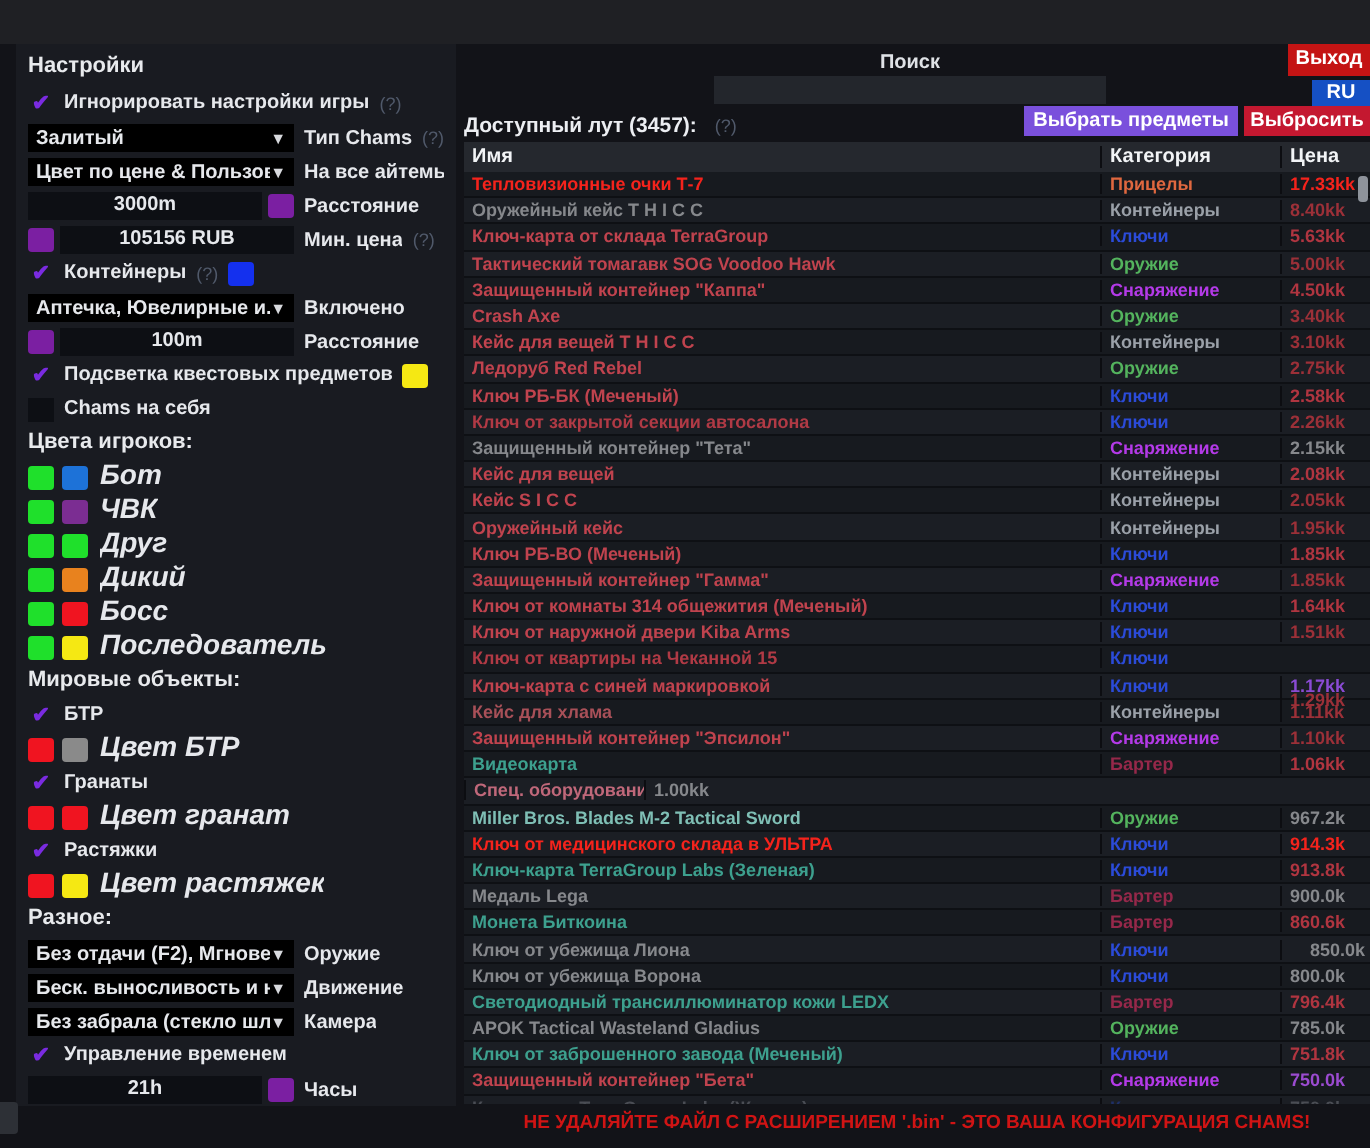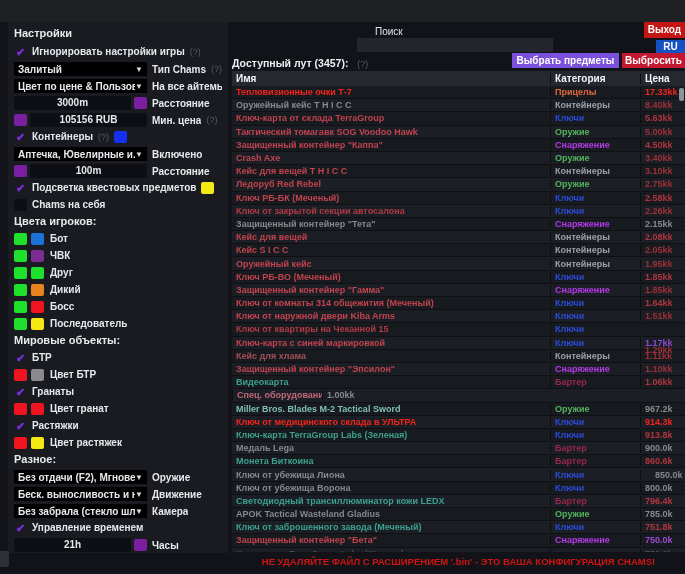--- a/index.html
+++ b/index.html
@@ -31,27 +31,27 @@
   .dropdown .dtext { overflow:hidden; white-space:nowrap; }
   .arrow { font-size:8px; color:#d8dade; flex:0 0 auto; }
   .inputbox { height:14px; background:#0d0f14; text-align:center; font-size:10px;
               font-weight:bold; color:#e6e8ec; line-height:14px; flex:1 1 auto; overflow:hidden; }
   .swatch { width:13px; height:12px; border-radius:2px; flex:0 0 13px; }
   .check { width:13px; height:12px; flex:0 0 13px; font-size:11px; line-height:12px; text-align:center; }
   .check.checked::before { content:"\2714"; color:#7a2be0; }
   .check.unchecked { background:#0d0f14; }
   .help { color:#50596a; font-weight:normal; font-size:9px; }
   .lbl { overflow:hidden; }
-  .color-row { display:flex; align-items:center; height:13px; margin-bottom:4px; gap:4px;
-               font-size:10px; font-weight:bold; color:#e6e8ec; }
+  .color-row { display:flex; align-items:flex-end; height:13px; margin-bottom:4px; gap:4px;
+               font-size:14px; font-weight:bold; color:#e6e8ec;font-style:italic; }
   .color-row .lbl { margin-left:2px; }
 
   
-  .search-label { position:absolute; left:375px; top:26px; width:196px; 
-                  font-size:10px; font-weight:normal; color:#dfe2e6; }
+  .search-label { position:absolute; left:357px; top:26px; width:196px; text-align:center;
+                  font-size:10px; font-weight:bold; color:#dfe2e6; }
   .search-input { position:absolute; left:357px; top:38px; width:196px; height:14px;
                   background:#23262c; border:none; color:#e6e8ec; font-size:10px; padding:0 4px;
                   font-family:"Liberation Sans",sans-serif; }
   .btn { position:absolute; color:#fff; font-size:10px; font-weight:bold; text-align:center;
          border:none; cursor:pointer; font-family:"Liberation Sans",sans-serif; }
   .exit-btn { left:644px; top:22px; width:41px; height:16px; background:#c41414; line-height:16px; }
   .lang-btn { left:656px; top:40px; width:29px; height:14px; background:#1550c4; line-height:14px; }
   .loot-title { position:absolute; left:232px; top:57px; font-size:10.5px; font-weight:bold; color:#eceef2; }
   .loot-title .help { margin-left:6px; }
   .kappa-btn { left:512px; top:53px; width:107px; height:15px; background:#7a50dc; line-height:15px; }

